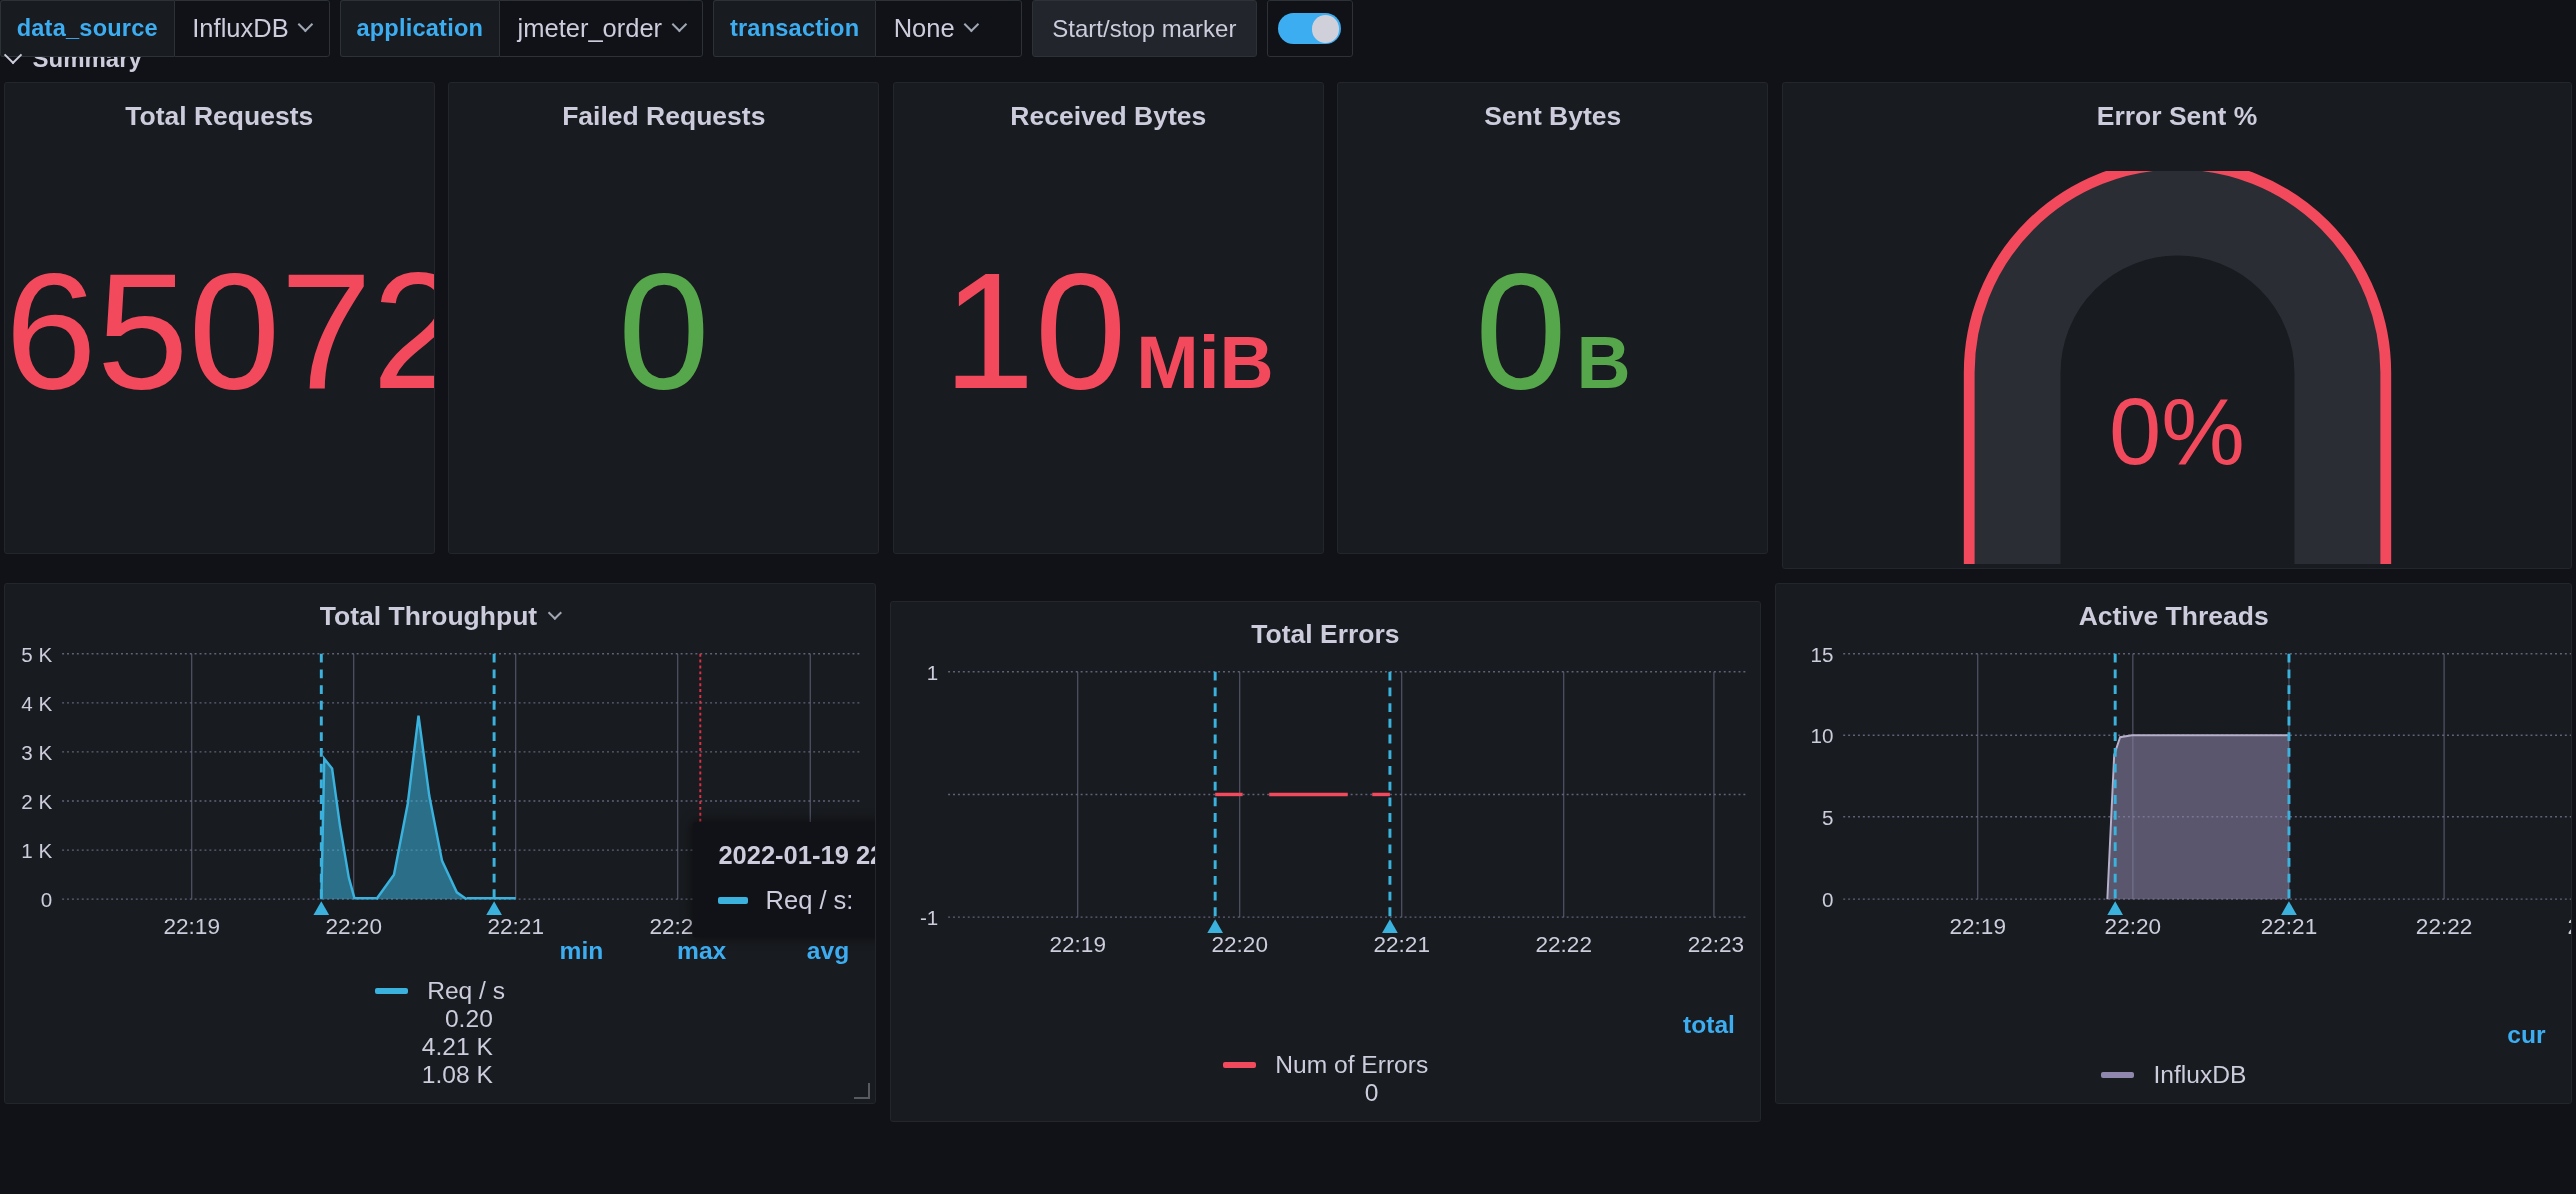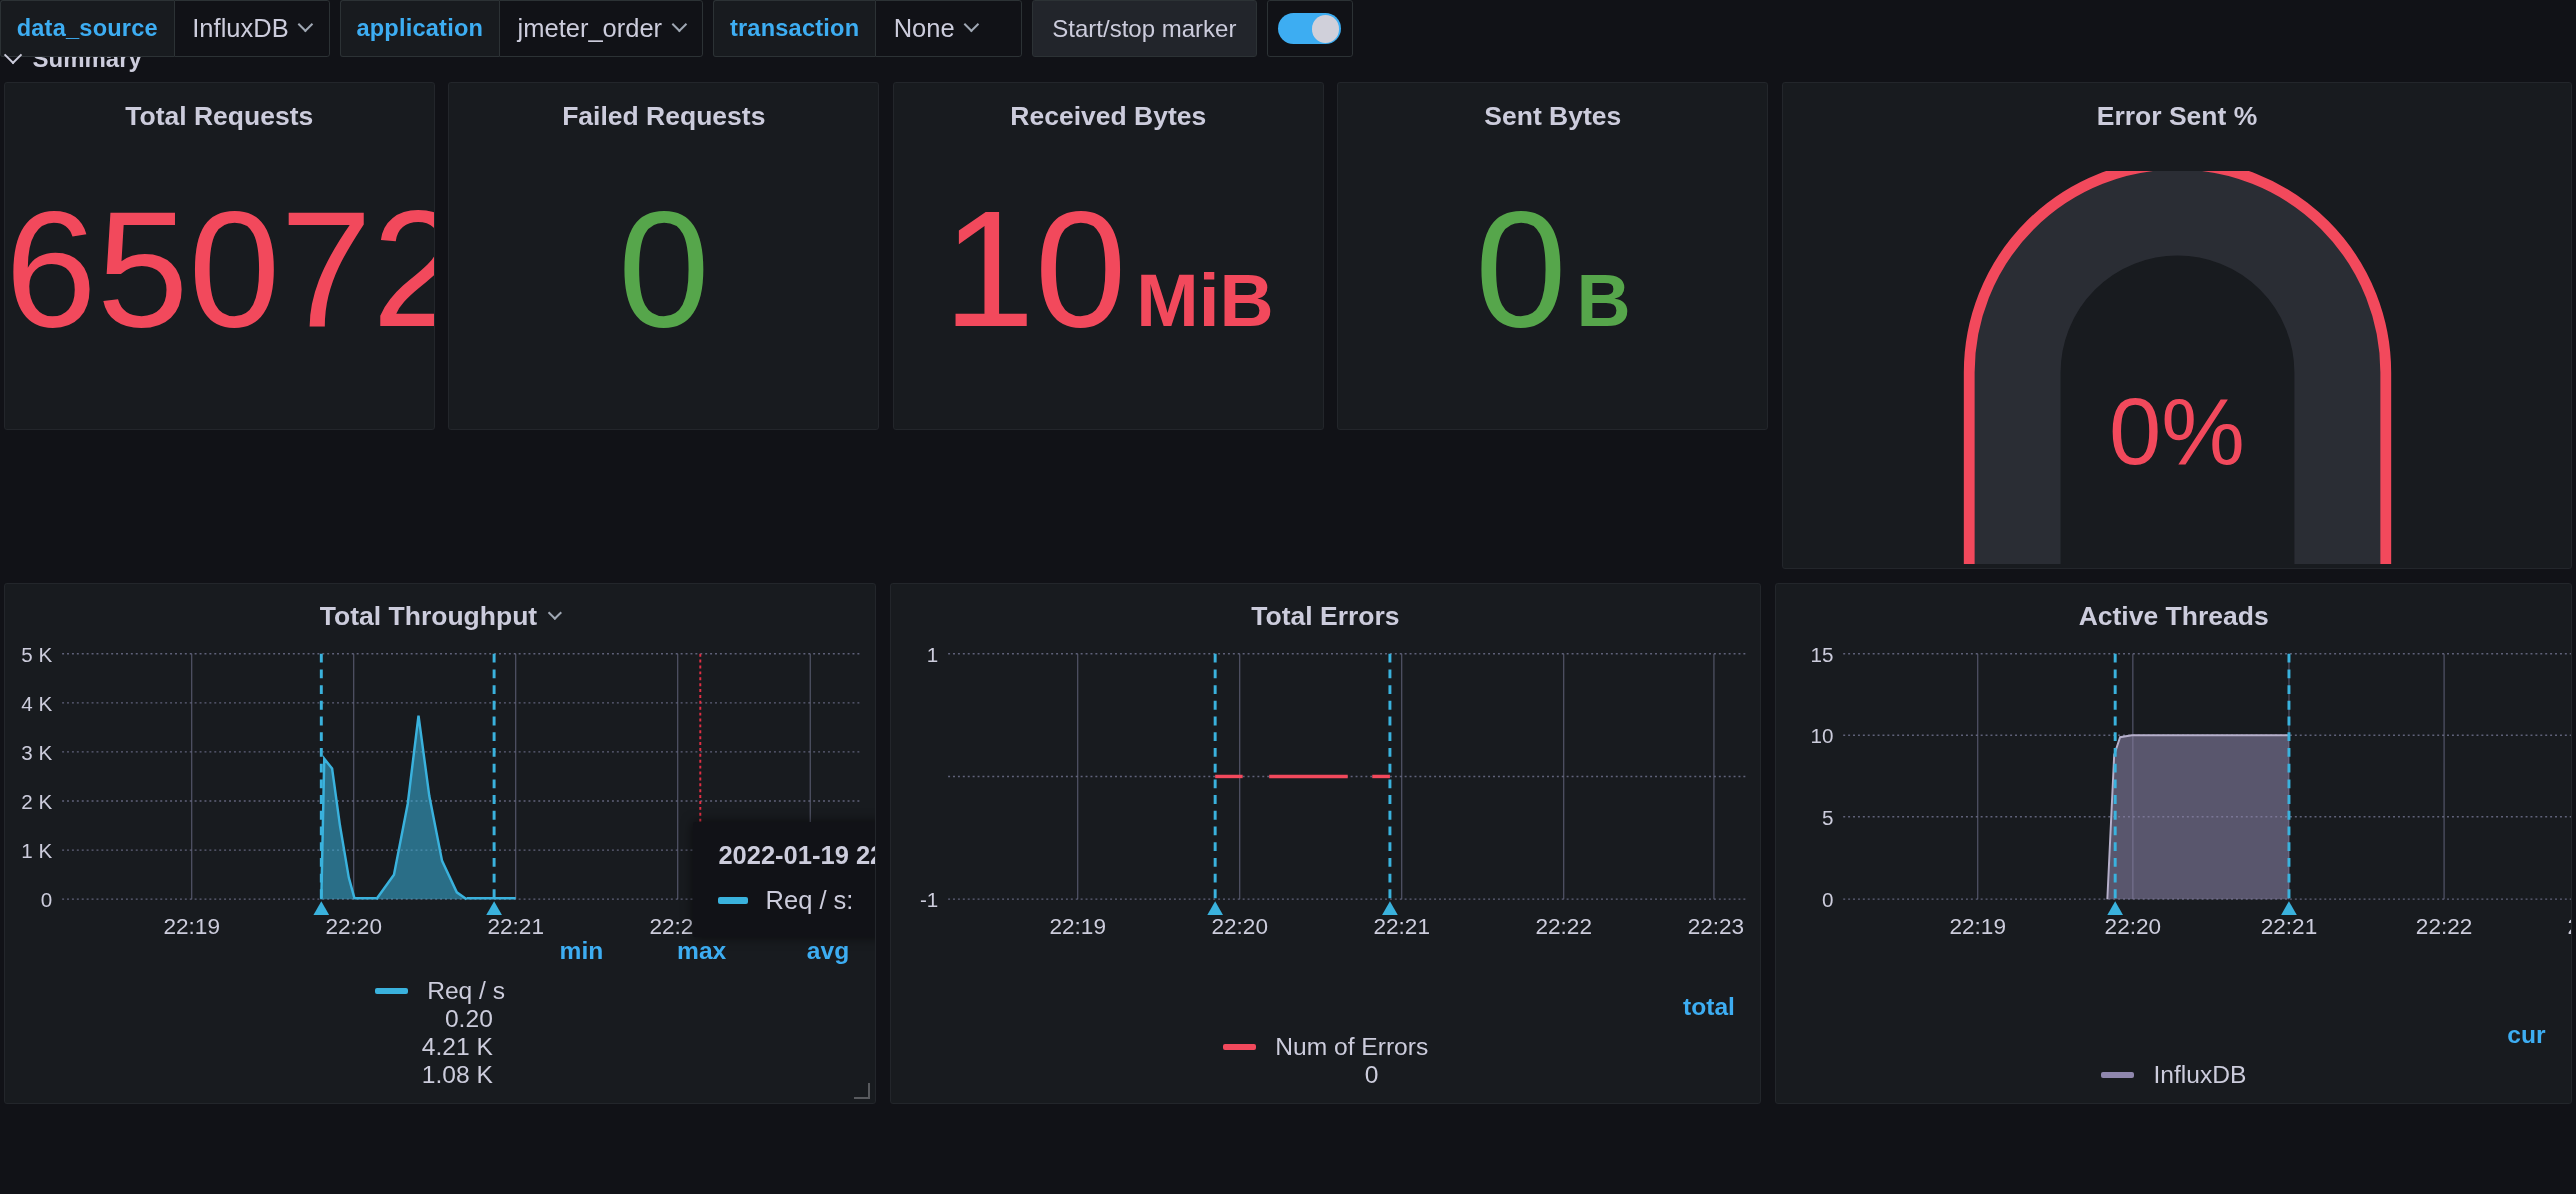--- a/index.html
+++ b/index.html
@@ -107,21 +107,21 @@
     display: flex; align-items: center; justify-content: center; gap: 12.8px;
   }
   .title-chev {
     width: 9.8px; height: 9.8px;
     border-right: 2.5px solid #9fa7b3;
     border-bottom: 2.5px solid #9fa7b3;
     transform: rotate(45deg) translate(-2.9px,-2.9px);
   }
 
   
-  .stat-panel { width: 435px; height: 348px; }
+  .stat-panel { width: 435px; height: 472px; }
   .stat-value {
     position: absolute;
     left: 0; right: 0;
     top: 50%; transform: translateY(-42%);
     text-align: center;
     font-size: 165px;
     font-weight: normal;
     line-height: 1;
     white-space: nowrap;
   }
@@ -140,21 +140,21 @@
     left: 0; right: 0; top: 295px;
     text-align: center;
     color: #f2495c;
     font-size: 94px;
     font-weight: normal;
   }
 
   
   .graph-panel { height: 521px; }
   .gp-throughput { width: 884px; }
-  .gp-errors     { width: 884px; }
+  .gp-errors     { width: 884px; margin-top: 18px; }
   .gp-threads    { width: 808px; }
 
   .graph-body { position: absolute; left: 0; right: 0; top: 55px; bottom: 0; }
   .graph-svg  { display: block; }
 
   .legend {
     position: absolute; left: 0; right: 0; bottom: 13.8px;
     font-size: 24.6px; color: #ccccdc;
     padding: 0 25.5px;
   }

